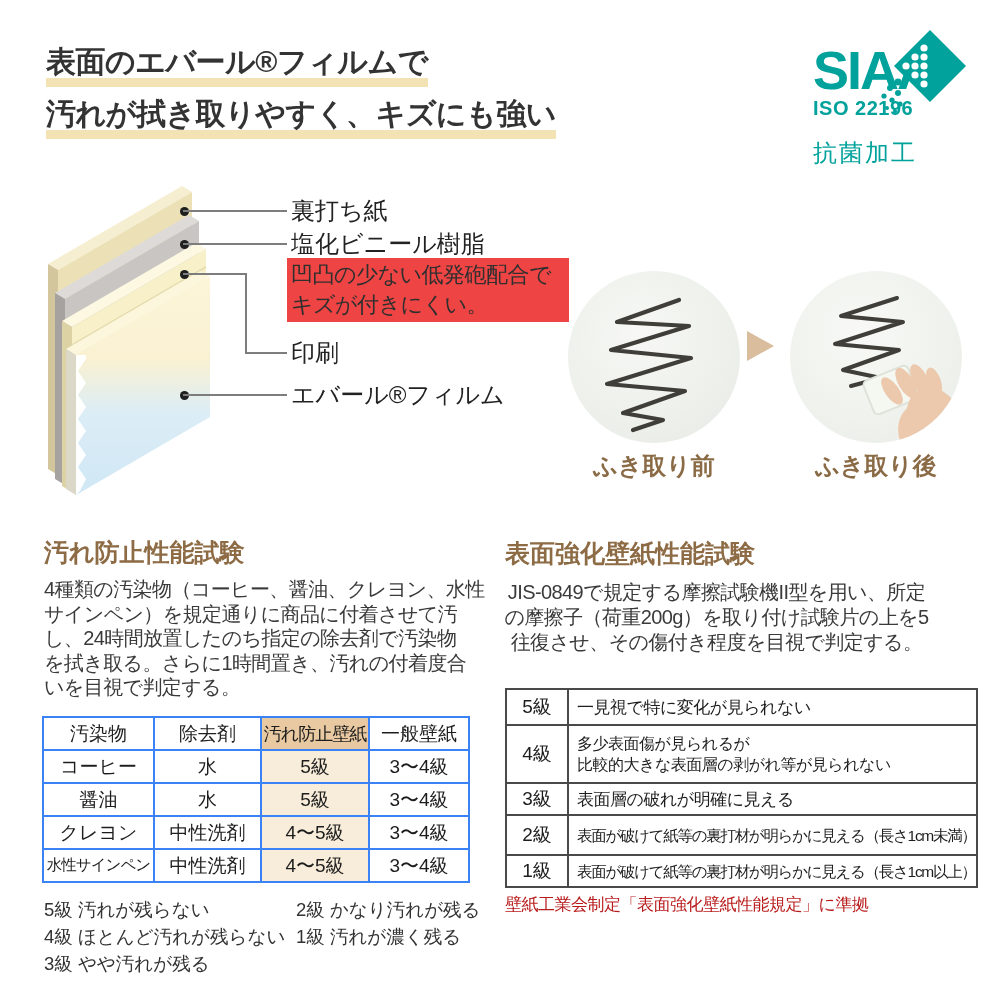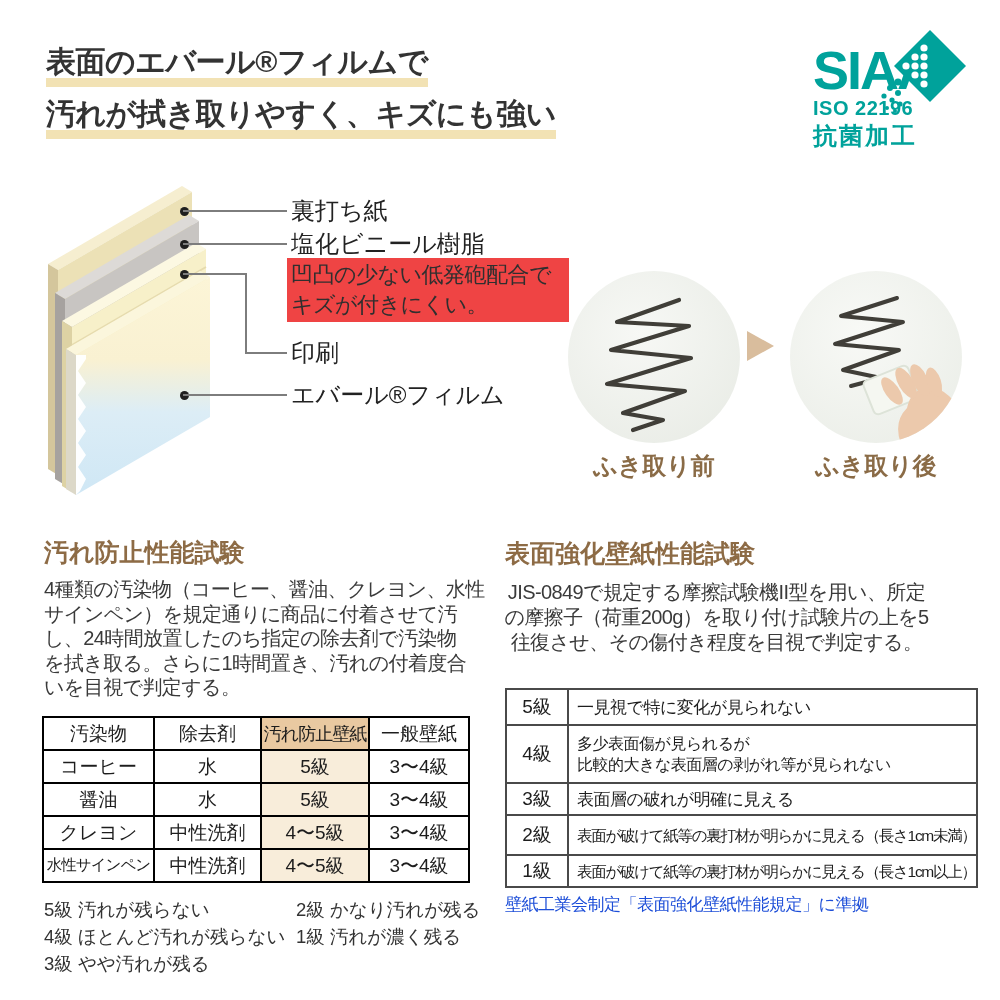--- a/index.html
+++ b/index.html
@@ -10,54 +10,54 @@
   
   .headline{left:46px;font-size:30px;font-weight:bold;color:#333;letter-spacing:-0.5px;line-height:33px;white-space:nowrap;}
   .headline .bar{display:inline-block;border-bottom:9px solid #f2e2b4;}
   #headline1{top:45px;}
   #headline2{top:97px;}
 
   
   .siaa{left:813px;top:50px;color:#00a29b;}
   .siaa-brand{font-size:54px;font-weight:bold;letter-spacing:-2px;line-height:40px;}
   .siaa-iso{font-size:20px;font-weight:bold;margin-top:7px;letter-spacing:0.5px;}
-  .siaa-kokin{font-size:24px;font-weight:bold;margin-top:0;letter-spacing:2px;}
+  .siaa-kokin{font-size:24px;font-weight:normal;margin-top:17px;letter-spacing:2px;}
 
   
   .cline{position:absolute;background:#7d7d7d;}
   .cdot{position:absolute;width:9px;height:9px;border-radius:50%;background:#1f1f1f;}
   .dlabel{font-size:24px;color:#222;line-height:28px;white-space:nowrap;}
   .note-box{left:287px;top:258px;width:278px;height:62px;background:#ef4444;font-size:22px;
             line-height:30px;padding:2px 0 0 4px;white-space:pre-line;color:#2f2f2f;letter-spacing:-0.5px;}
 
   
   .circle-label{width:174px;text-align:center;font-size:24px;font-weight:bold;color:#8a6b46;white-space:nowrap;}
   .arrow-right{left:747px;top:331px;width:0;height:0;border-top:15px solid transparent;
                border-bottom:15px solid transparent;border-left:27px solid #d9bd9d;}
 
   
   .sec-title{font-size:25px;font-weight:bold;color:#8d6b45;white-space:nowrap;}
   .sec-body{font-size:20px;line-height:24.5px;color:#3a3a3a;white-space:pre-line;letter-spacing:-0.6px;}
 
   
   table{border-collapse:collapse;table-layout:fixed;}
-  .stain-table td{border:2px solid #000000;text-align:center;font-size:19px;color:#1d1d1d;
+  .stain-table td{border:2px solid #3b82f6;text-align:center;font-size:19px;color:#1d1d1d;
                   height:31px;padding:0;white-space:nowrap;overflow:hidden;}
   .stain-table .hl-head{background:#e9c9a1;font-size:18px;letter-spacing:-1px;}
   .stain-table .hl-cell{background:#f8edda;}
   .stain-table .small{font-size:15.5px;letter-spacing:-1px;}
   .legend{font-size:18.5px;color:#333;white-space:nowrap;}
 
   
   .surface-table td{border:2px solid #4a4a4a;color:#1d1d1d;padding:0;overflow:hidden;}
   .surface-table .grade{text-align:center;font-size:19px;}
   .surface-table .desc{text-align:left;font-size:17px;padding-left:8px;white-space:pre-line;
                        line-height:21px;letter-spacing:-0.5px;}
   .surface-table .tight{font-size:15.5px;letter-spacing:-1.3px;white-space:nowrap;}
-  .footnote{font-size:17px;color:#1d4ed8;white-space:nowrap;letter-spacing:-0.5px;}
+  .footnote{font-size:17px;color:#b91c1c;white-space:nowrap;letter-spacing:-0.5px;}
 </style>
 </head>
 <body>
 
 <div class="canvas">
 
   <div class="abs headline" id="headline1">
     <span class="bar">表面のエバール®フィルムで</span>
   </div>
   <div class="abs headline" id="headline2">

